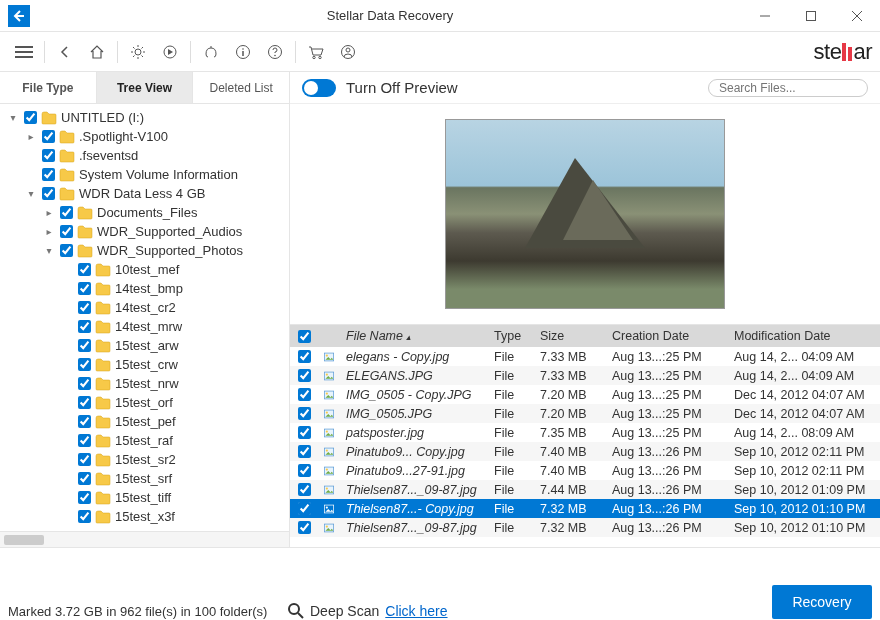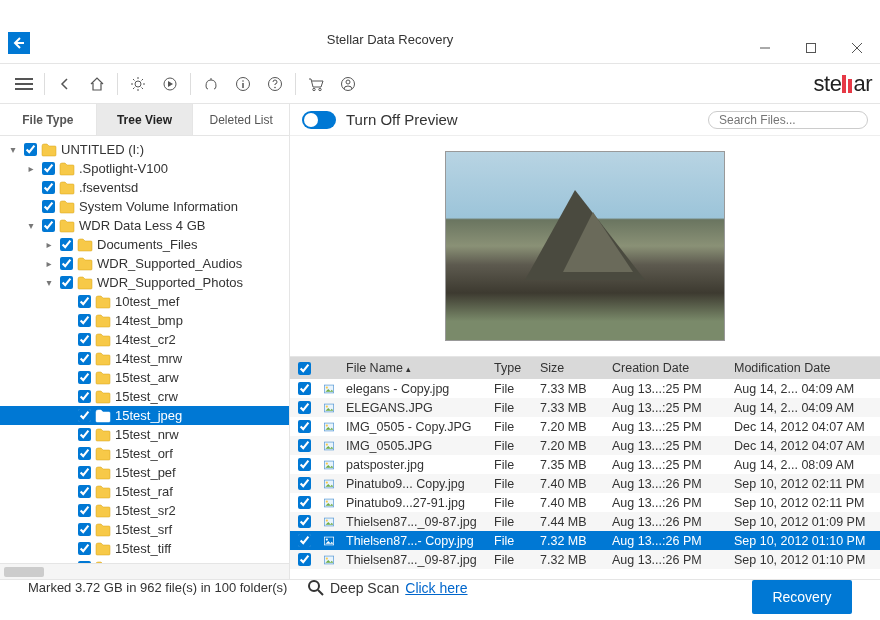--- a/index.html
+++ b/index.html
@@ -1,19 +1,19 @@
 <!DOCTYPE html>
 <html><head>
 <meta charset="utf-8">
 <style>
 * { box-sizing: border-box; margin: 0; padding: 0; font-family: "Segoe UI", Arial, sans-serif; }
 body { width: 880px; height: 620px; background: #fff; overflow: hidden; font-size: 13px; color: #333; }
 
 
-.titlebar { height: 32px; display: flex; align-items: flex-start; border-bottom: 1px solid #e5e5e5; margin-top: 32px; }
+.titlebar { height: 32px; display: flex; align-items: center; border-bottom: 1px solid #e5e5e5; }
 .titlebar .app-icon { width: 22px; height: 22px; margin: 0 8px; background: #0078d4; display: flex; align-items: center; justify-content: center; color: #fff; font-size: 14px; }
 .titlebar .title { flex: 1; text-align: center; font-size: 13px; color: #333; }
 .winctrl { width: 46px; height: 32px; display: flex; align-items: center; justify-content: center; color: #555; }
 
 
 .toolbar { height: 40px; display: flex; align-items: center; border-bottom: 1px solid #e5e5e5; padding: 0 8px; }
 .tbtn { width: 32px; height: 32px; display: flex; align-items: center; justify-content: center; color: #555; border-radius: 3px; }
 .tdiv { width: 1px; height: 22px; background: #ddd; margin: 0 4px; }
 .brand { margin-left: auto; font-size: 22px; font-weight: 400; color: #222; letter-spacing: -0.5px; display:flex; align-items:center;}
 .brand .bars { display:inline-flex; gap:2px; margin:0 1px; }
@@ -54,34 +54,34 @@
 .preview-img .img { width:280px; height:190px; background:linear-gradient(to bottom,#b8d4e3 0%,#9cc4d9 35%,#6a7560 36%,#8a9176 50%,#5d5a4f 60%,#3d3a30 75%,#7a8a6a 90%); border:1px solid #999; position:relative; overflow:hidden; }
 .preview-img .peak { position:absolute; left:50%; top:20%; transform:translateX(-50%); width:0; height:0; border-left:50px solid transparent; border-right:70px solid transparent; border-bottom:90px solid #4a4a3f; }
 .preview-img .peak2 { position:absolute; left:42%; top:32%; width:0; height:0; border-left:30px solid transparent; border-right:40px solid transparent; border-bottom:60px solid #6a6a5a; }
 
 
 .ftable { flex:1; overflow-y:hidden; font-size:12.5px; border-top:1px solid #e5e5e5;}
 .fhead { display:flex; background:#d9d9d9; height:22px; align-items:center; color:#333; }
 .fhead > div, .frow > div { padding:0 6px; overflow:hidden; text-overflow:ellipsis; white-space:nowrap; }
 .c-chk { width:28px; flex:0 0 28px; display:flex; align-items:center; justify-content:center;}
 .c-ico { width:22px; flex:0 0 22px; display:flex; align-items:center; justify-content:center;}
-.c-name { flex:0 0 148px; }
+.c-name { flex:0 0 148px;font-style:italic; }
 .c-type { flex:0 0 46px; }
 .c-size { flex:0 0 72px; }
 .c-cd { flex:0 0 122px; }
 .c-md { flex:1; }
 .fbody { }
 .frow { display:flex; height:19px; align-items:center; }
 .frow:nth-child(even){ background:#f6f6f6; }
 .frow.selected { background:#0078d4; color:#fff; }
 .fico-s { width:14px; height:12px; }
 .sort-arr { font-size:9px; margin-left:3px; }
 
 
-.footer { height:72px; border-top:1px solid #e5e5e5; display:flex; align-items:flex-start; padding:0 28px; }
+.footer { height:72px; border-top:1px solid #e5e5e5; display:flex; align-items:flex-end; padding:0 8px; }
 .status { font-size:13px; color:#333; flex:0 0 280px; }
 .deepscan { display:flex; align-items:center; gap:6px; font-size:14px; }
 .deepscan a { color:#0066cc; text-decoration:underline; }
 .recover { margin-left:auto; width:100px; height:34px; background:#0078d4; color:#fff; border:none; font-size:14px; border-radius:2px; }
 
 svg { display:block; }
 input[type=checkbox]{ cursor:default; }
 </style>
 </head>
 <body>
@@ -329,30 +329,20 @@
         </div>
         <div class="trow" style="padding-left: 60px;">
           <span class="exp"></span>
           <input type="checkbox" checked="" class="chk" style="">
           <span>
             <svg class="fico" viewBox="0 0 16 14">
               <path d="M1 3 Q1 1 3 1 H6 L8 3 H14 Q15 3 15 4 V12 Q15 13 14 13 H2 Q1 13 1 12 Z" fill="#f7c948" stroke="#d4a017" stroke-width="0.5"></path>
             </svg>
           </span>
           <span class="label">15test_crw</span>
-        </div>
-        <div class="trow selected" style="padding-left: 60px;">
-          <span class="exp"></span>
-          <input type="checkbox" checked="" class="chk" style="">
-          <span>
-            <svg class="fico" viewBox="0 0 16 14">
-              <path d="M1 3 Q1 1 3 1 H6 L8 3 H14 Q15 3 15 4 V12 Q15 13 14 13 H2 Q1 13 1 12 Z" fill="#fff" stroke="#fff" stroke-width="0.5"></path>
-            </svg>
-          </span>
-          <span class="label">15test_jpeg</span>
         </div>
         <div class="trow" style="padding-left: 60px;">
           <span class="exp"></span>
           <input type="checkbox" checked="" class="chk" style="">
           <span>
             <svg class="fico" viewBox="0 0 16 14">
               <path d="M1 3 Q1 1 3 1 H6 L8 3 H14 Q15 3 15 4 V12 Q15 13 14 13 H2 Q1 13 1 12 Z" fill="#f7c948" stroke="#d4a017" stroke-width="0.5"></path>
             </svg>
           </span>
           <span class="label">15test_nrw</span>

